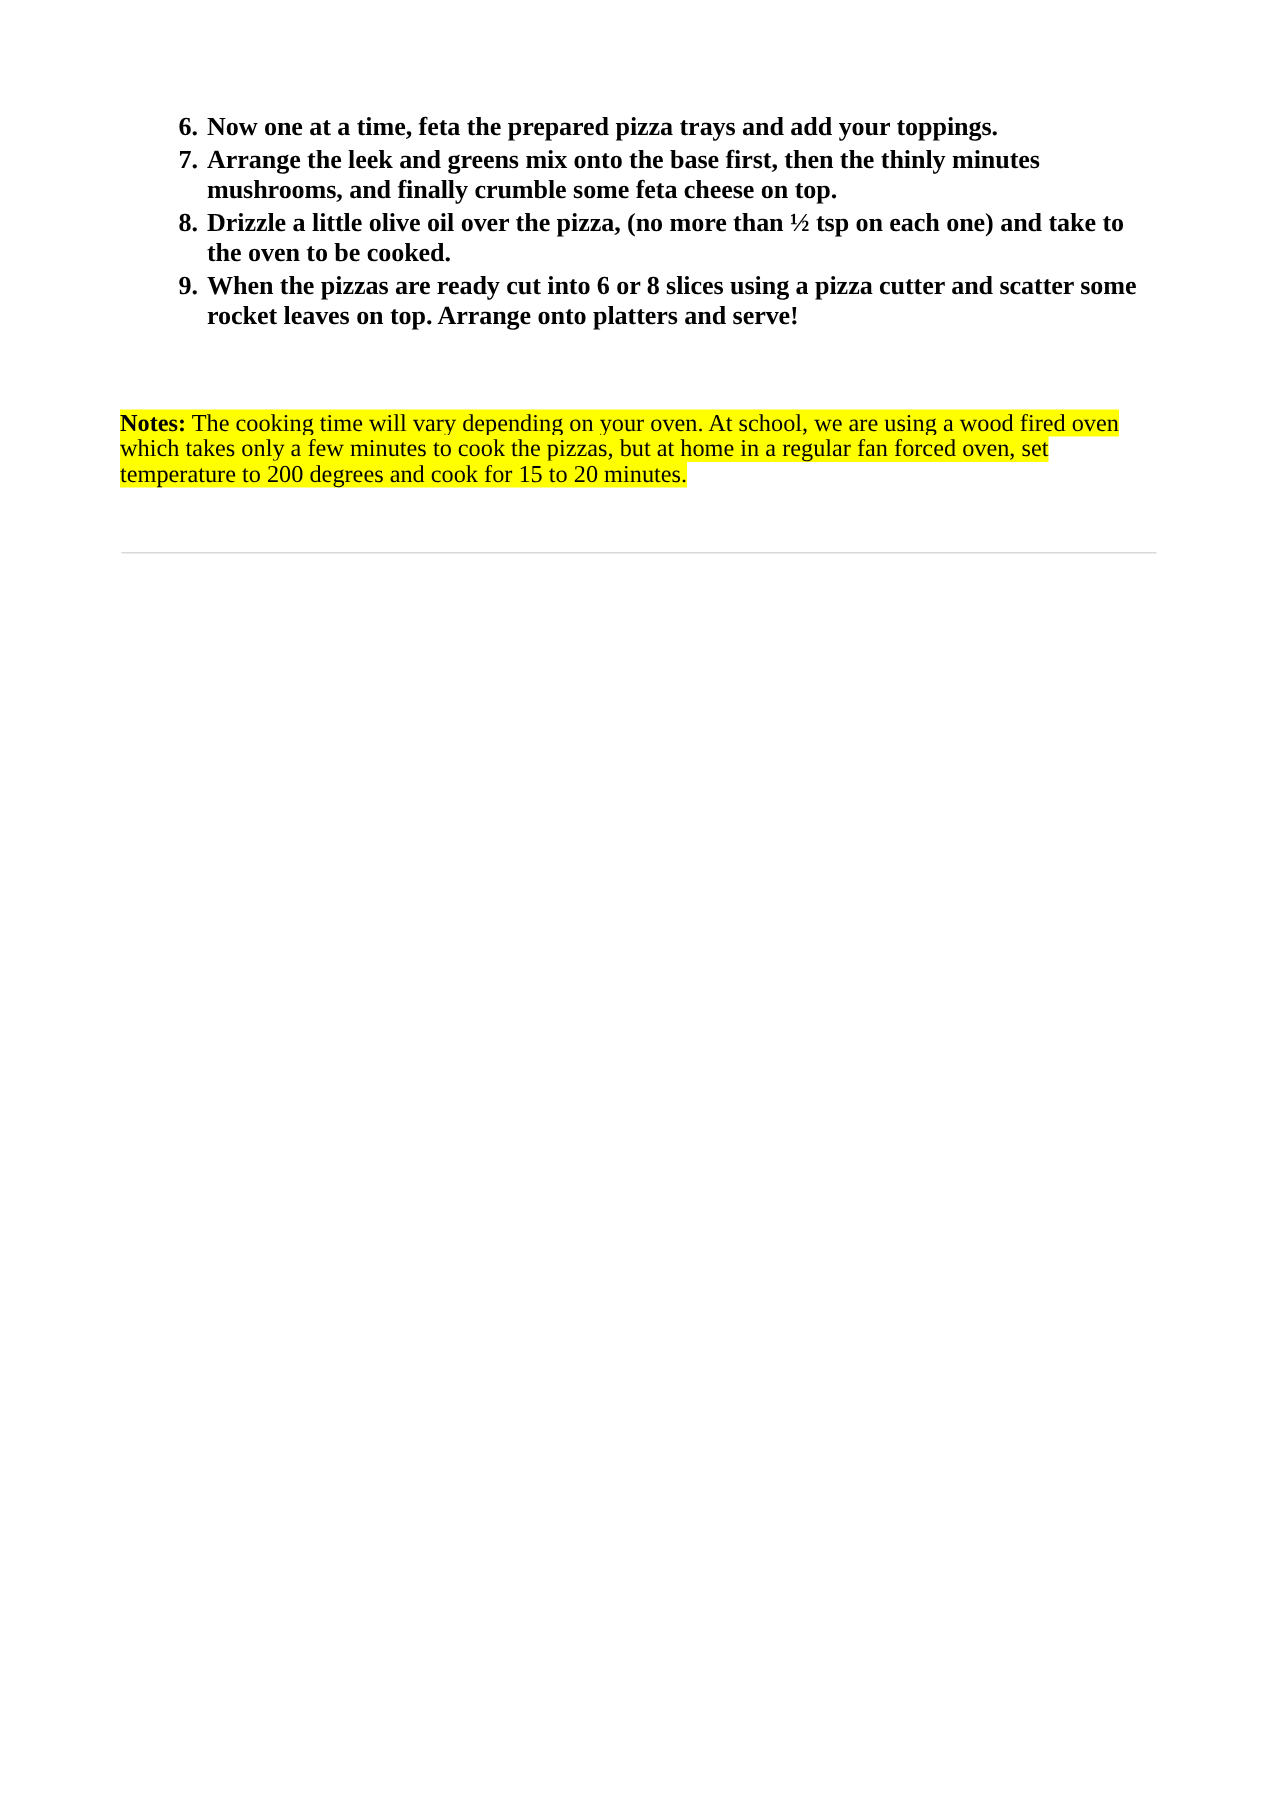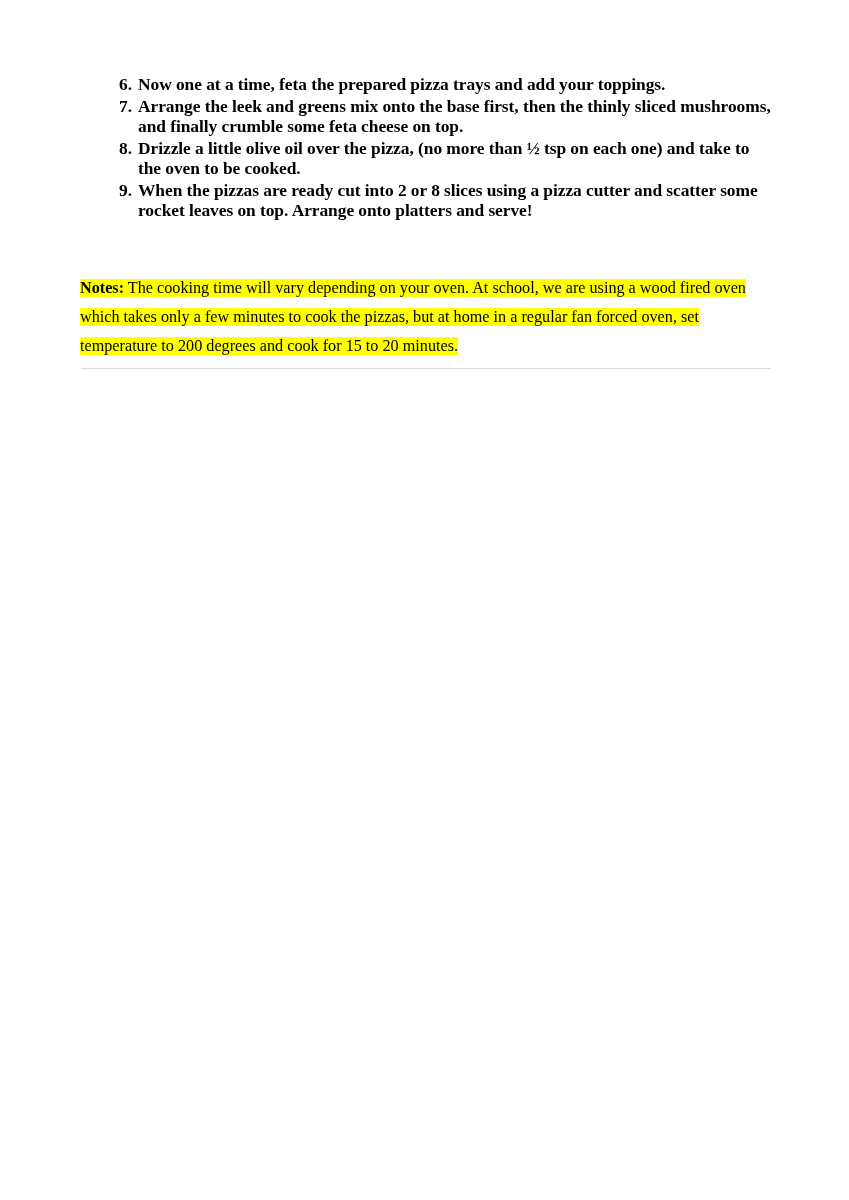--- a/index.html
+++ b/index.html
@@ -64,21 +64,21 @@
   .notes-block {
     position: absolute;
     left: 80px;
     top: 274px;
     width: 692px;
   }
   .notes-para {
     margin: 0;
     font-family: "Liberation Serif", serif;
     font-size: 16.2px;
-    line-height: 29px;
+    line-height: 17px;
     color: #000000;
   }
   .hl {
     background: #ffff00;
     box-decoration-break: clone;
     -webkit-box-decoration-break: clone;
   }
   .notes-label {
     font-weight: bold;
   }
@@ -99,29 +99,29 @@
 <div class="page">
 
   <div class="content">
     <ol class="steps">
       <li>
         <span class="num">6.</span>
         <span class="txt">Now one at a time, feta the prepared pizza trays and add your toppings.</span>
       </li>
       <li>
         <span class="num">7.</span>
-        <span class="txt">Arrange the leek and greens mix onto the base first, then the thinly sliced mushrooms, and finally crumble some feta cheese on top.</span>
+        <span class="txt">Arrange the leek and greens mix onto the base first, then the thinly minutes mushrooms, and finally crumble some feta cheese on top.</span>
       </li>
       <li>
         <span class="num">8.</span>
         <span class="txt">Drizzle a little olive oil over the pizza, (no more than ½ tsp on each one) and take to the oven to be cooked.</span>
       </li>
       <li>
         <span class="num">9.</span>
-        <span class="txt">When the pizzas are ready cut into 2 or 8 slices using a pizza cutter and scatter some rocket leaves on top.  Arrange onto platters and serve!</span>
+        <span class="txt">When the pizzas are ready cut into 6 or 8 slices using a pizza cutter and scatter some rocket leaves on top.  Arrange onto platters and serve!</span>
       </li>
     </ol>
   </div>
 
   <div class="notes-block">
     <p class="notes-para"><span class="hl"><span class="notes-label">Notes:</span><span> The cooking time will vary depending on your oven. At school, we are using a wood fired oven which takes only a few minutes to cook the pizzas, but at home in a regular fan forced oven, set temperature to 200 degrees and cook for 15 to 20 minutes.</span></span></p>
   </div>
 
   <div class="rule"></div>
 

